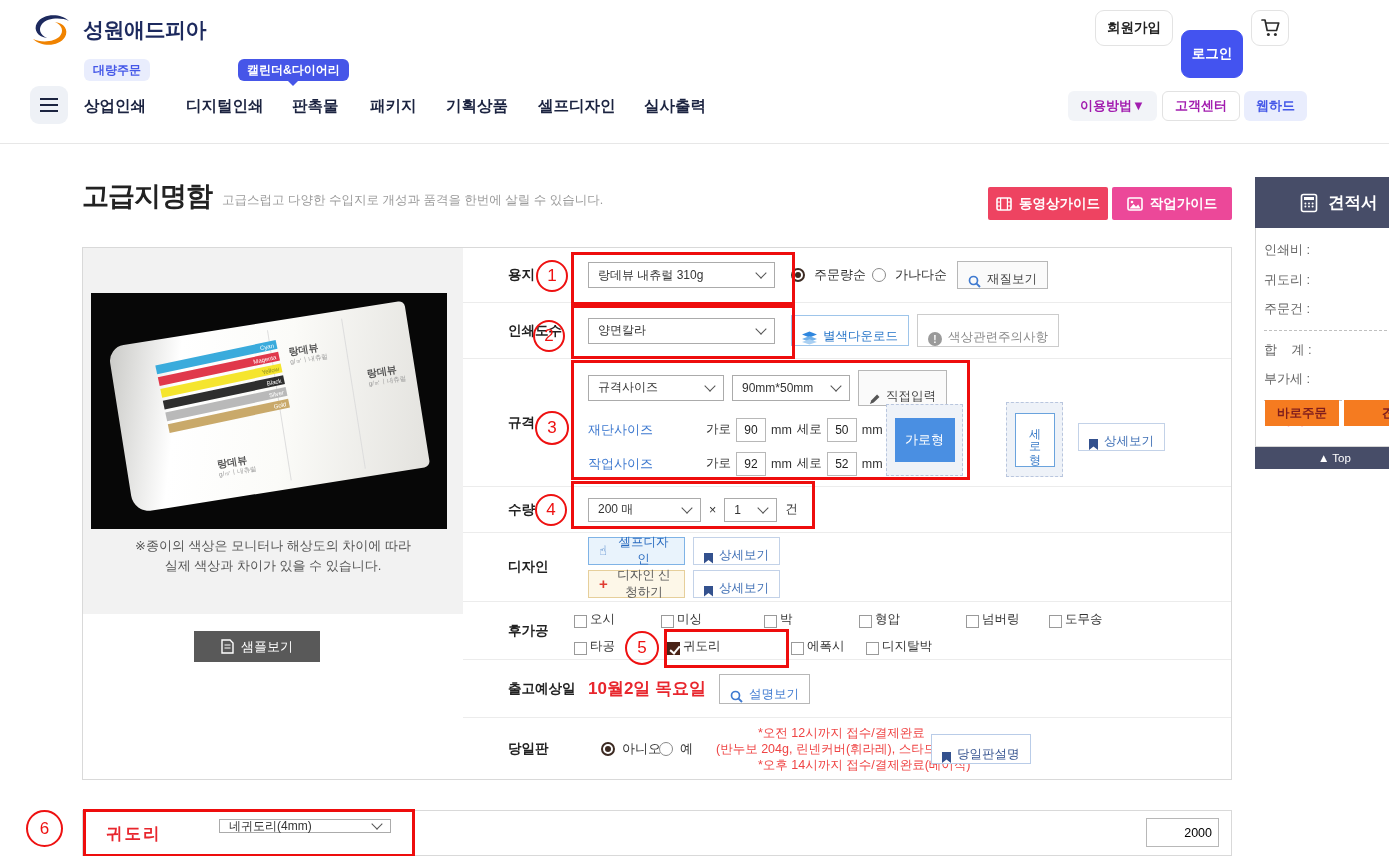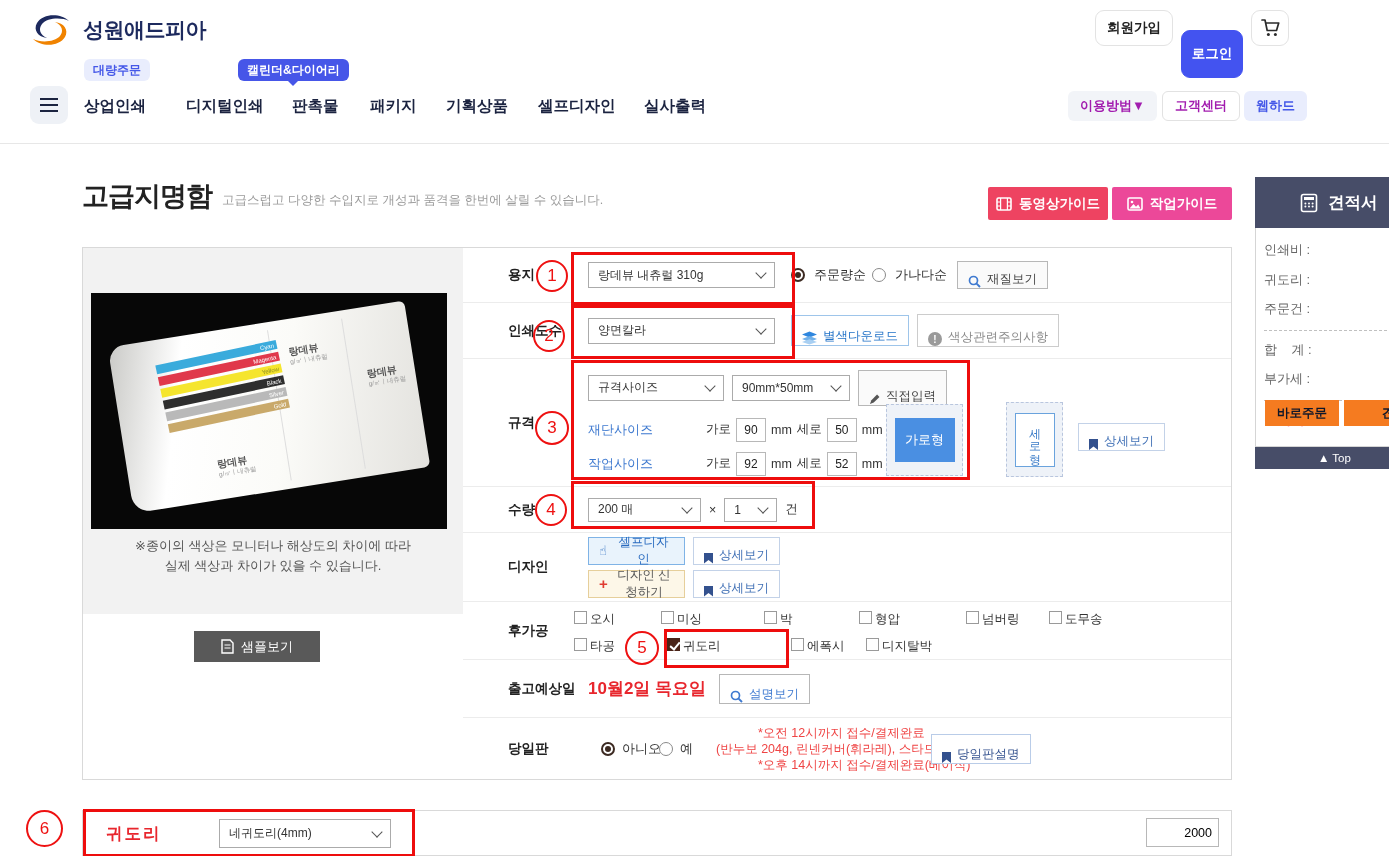--- a/index.html
+++ b/index.html
@@ -76,21 +76,21 @@
   .mmlab{font-size:12.5px;color:#333;}
   .dashwrap{position:absolute;background:#eef2f8;border:1px dashed #b9c6de;display:flex;align-items:center;justify-content:center;}
   .horiz{width:60px;height:44px;background:#4a8fe2;border:0;color:#fff;font-size:13px;}
   .vert{width:40px;height:54px;background:#fff;border:1px solid #6aa3dd;color:#3a7bc8;font-size:12px;
         writing-mode:vertical-rl;text-orientation:upright;letter-spacing:1px;display:flex;align-items:center;justify-content:center;}
   .dsgn{display:flex;align-items:center;gap:6px;font-size:12.5px;height:28px;padding:0 10px;box-sizing:border-box;}
   .dsgn.self{background:#e9f3fc;border:1px solid #7fb3e6;color:#2a6bbf;}
   .dsgn.req{background:#fdf7e8;border:1px solid #e6cf9b;color:#555;}
   .plus{color:#e03c31;font-weight:bold;font-size:15px;}
   .hand{color:#3a76c4;font-size:13px;}
-  .ck{position:absolute;display:flex;align-items:flex-start;gap:3px;font-size:12.5px;color:#333;}
+  .ck{position:absolute;display:flex;align-items:flex-end;gap:3px;font-size:12.5px;color:#333;}
   .cb{display:inline-block;width:13px;height:13px;border:1px solid #9a9a9a;background:#fff;box-sizing:border-box;position:relative;}
   .cb.on{background:#4a2317;border-color:#4a2317;}
   .cb.on::after{content:"";position:absolute;left:4px;top:1px;width:4px;height:8px;border-right:2px solid #fff;border-bottom:2px solid #fff;transform:rotate(40deg);}
   .shipdate{font-size:17px;font-weight:bold;color:#e8262d;letter-spacing:0;}
   .orange-note{position:absolute;left:253px;top:7px;font-size:12.5px;color:#ef4444;line-height:16px;white-space:nowrap;}
   .orange-note .ind{padding-left:42px;}
   
   .bbox{position:absolute;left:82px;top:810px;width:1150px;height:46px;border:1px solid #d9d9d9;box-sizing:border-box;background:#fff;}
   .blabel{position:absolute;left:23px;top:12px;font-size:16.5px;font-weight:bold;color:#e8262d;letter-spacing:2px;}
   .price{position:absolute;left:1063px;top:7px;width:73px;height:29px;border:1px solid #b8b8b8;box-sizing:border-box;
@@ -98,21 +98,21 @@
   
   .sbar{position:absolute;left:1255px;top:177px;width:200px;}
   .sbar-h{height:51px;background:#474d68;color:#fff;display:flex;align-items:center;gap:9px;padding-left:44px;
           font-size:16.5px;font-weight:bold;box-sizing:border-box;}
   .sbar-b{height:219px;background:#fff;border-left:1px solid #d5d5d5;border-bottom:1px solid #d5d5d5;box-sizing:border-box;
           padding:13px 8px 0 8px;position:relative;}
   .qrow{font-size:13px;color:#666;margin-bottom:11.5px;white-space:pre;}
   .qrow.pay{color:#f0326e;font-weight:bold;font-size:13.5px;}
   .dash{border-top:1px dashed #c0c0c0;margin:0 0 10px 0;}
   .sbtns{position:absolute;left:9px;top:172px;display:flex;gap:5px;}
-  .sbtn{height:26px;background:#f57b20;color:#0f172a;border:0;font-size:12.5px;font-weight:bold;display:flex;align-items:center;justify-content:center;}
+  .sbtn{height:26px;background:#f57b20;color:#7f1d1d;border:0;font-size:12.5px;font-weight:bold;display:flex;align-items:center;justify-content:center;}
   .sbar-top{height:22px;background:#474d68;color:#fff;font-size:11.5px;display:flex;align-items:center;padding-left:63px;cursor:pointer;}
   
   .anc{position:absolute;border:2px solid #ee1111;border-radius:50%;color:#ee1111;display:flex;align-items:center;
        justify-content:center;font-size:17px;background:transparent;z-index:50;}
   .anb{position:absolute;border:3px solid #ee0d0d;z-index:49;}
 </style>
 </head>
 <body>
 
 <header class="hdr">
@@ -461,21 +461,21 @@
       <button class="obtn det" style="position:absolute;left:468px;top:16px;height:30px;border-color:#b9cce8;color:#33518e;">
         <span class="bm"></span>
         <span>당일판설명</span>
       </button>
     </div>
   </div>
 </div>
 
 <div class="bbox">
   <span class="blabel">귀도리</span>
-  <div class="sel" style="position:absolute;left:136px;top:8px;width:172px;height:29px;">
+  <div class="sel" style="position:absolute;left:136px;top:8px;width:172px;height:14px;">
     <span>네귀도리(4mm)</span>
       <i class="chev"></i>
   </div>
   <input class="price" value="2000" style="">
 </div>
 
 <div class="anc" style="left:536px;top:260px;width:28px;height:28px;">1</div>
 <div class="anb" style="left:571px;top:252px;width:218px;height:47px;"></div>
 <div class="anc" style="left:533px;top:320px;width:28px;height:28px;">2</div>
 <div class="anb" style="left:571px;top:305px;width:218px;height:48px;"></div>

